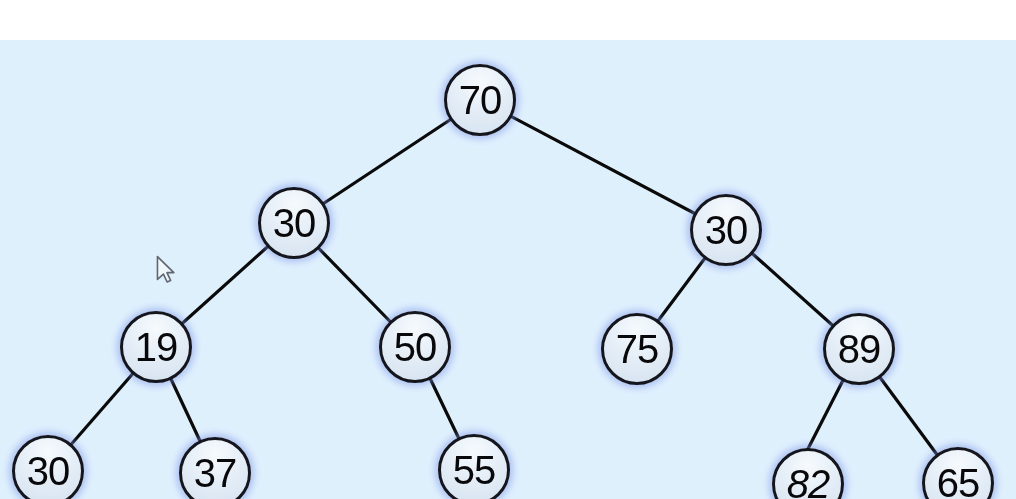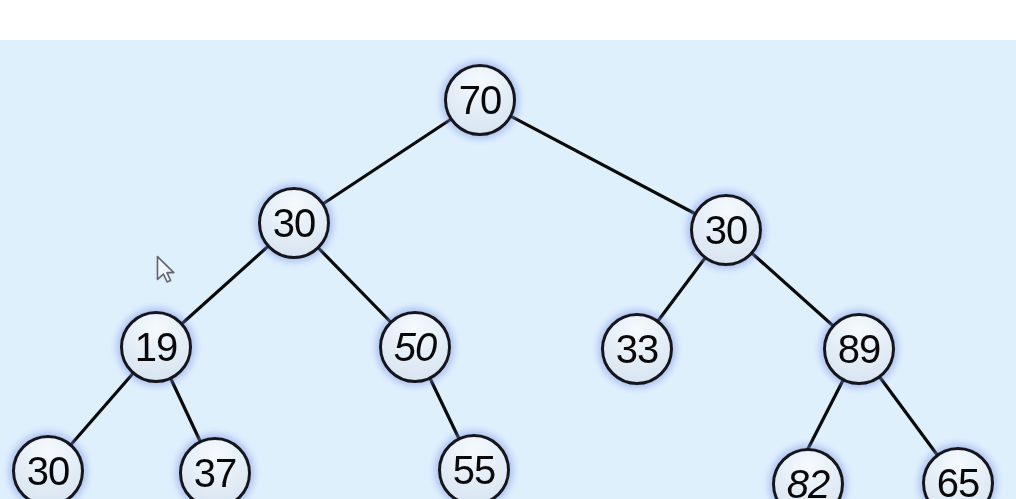--- a/index.html
+++ b/index.html
@@ -71,25 +71,25 @@
       </div>
       <div class="node" style="width: 72px; height: 72px; left: 258px; top: 147px;">
         <span>30</span>
       </div>
       <div class="node" style="width: 72px; height: 72px; left: 690px; top: 154px;">
         <span>30</span>
       </div>
       <div class="node" style="width: 72px; height: 72px; left: 120px; top: 271px;">
         <span>19</span>
       </div>
-      <div class="node" style="width: 72px; height: 72px; left: 379px; top: 271px; font-style: italic;">
+      <div class="node" style="width: 72px; height: 72px; left: 379px; top: 271px;">
         <span>50</span>
       </div>
       <div class="node" style="width: 72px; height: 72px; left: 601px; top: 273px;">
-        <span>33</span>
+        <span>75</span>
       </div>
       <div class="node" style="width: 72px; height: 72px; left: 823px; top: 273px;">
         <span>89</span>
       </div>
       <div class="node" style="width: 72px; height: 72px; left: 12px; top: 395px;">
         <span>30</span>
       </div>
       <div class="node" style="width: 72px; height: 72px; left: 179px; top: 397px;">
         <span>37</span>
       </div>

